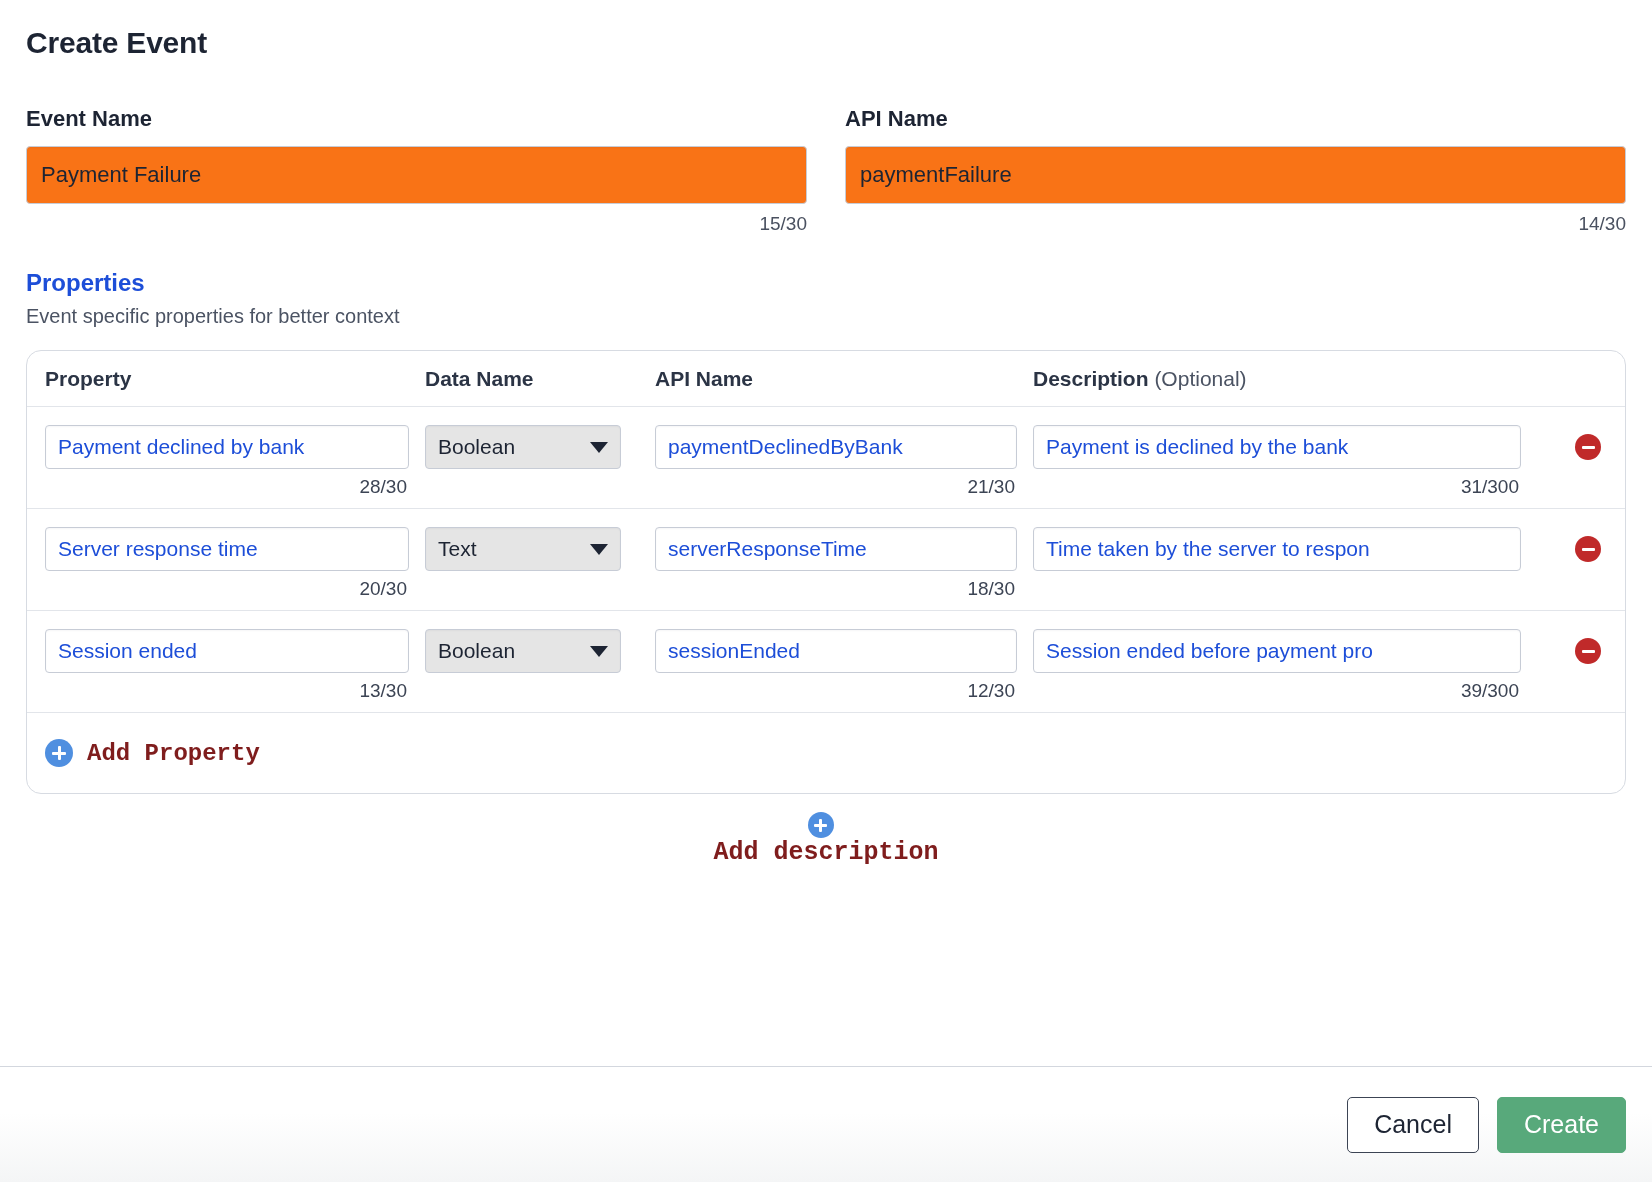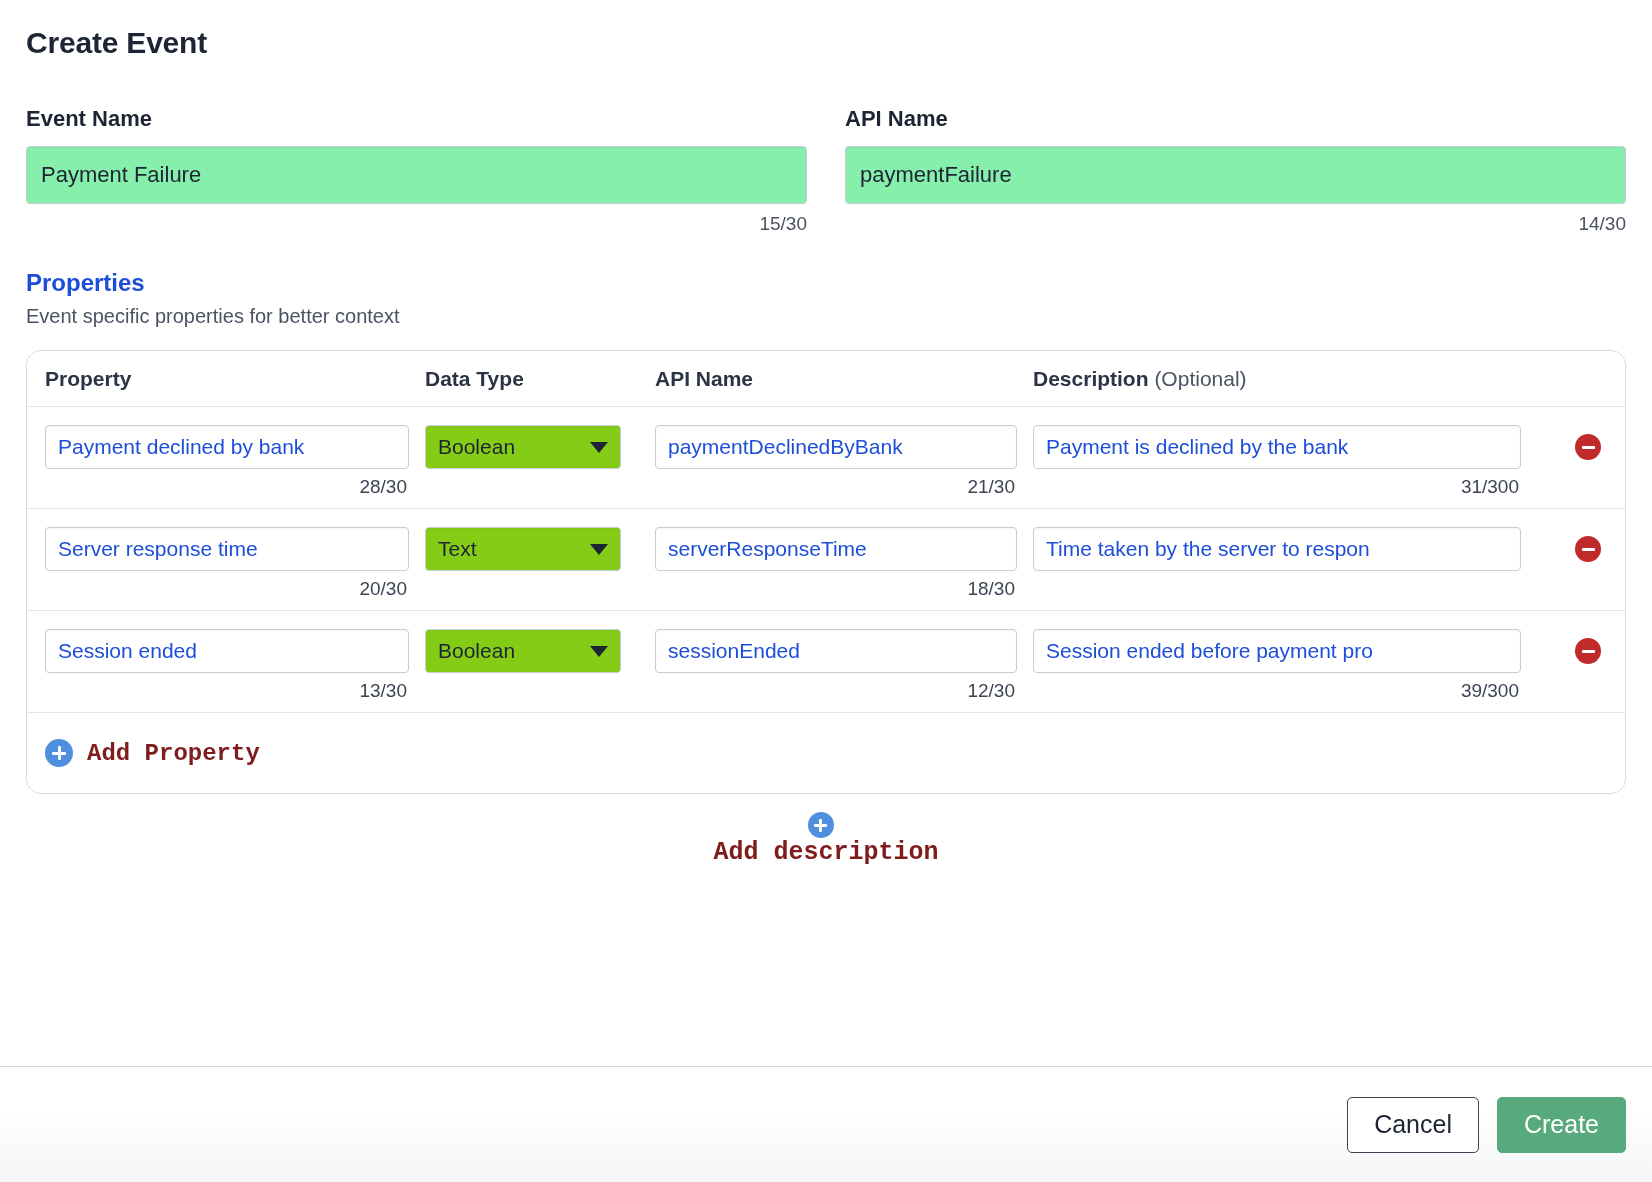--- a/index.html
+++ b/index.html
@@ -52,21 +52,21 @@
     font-weight: bold;
     color: #1d2433;
     margin-bottom: 14px;
   }
   .text-input {
     display: block;
     width: 100%;
     height: 58px;
     border: 1px solid #c7ccd6;
     border-radius: 4px;
-    background: #86efac;
+    background: #f97316;
     padding: 0 14px;
     font-size: 22px;
     font-family: "Liberation Sans", sans-serif;
     color: #1d2433;
     box-shadow: inset 0 1px 2px rgba(16,24,40,.05);
   }
   .counter {
     text-align: right;
     font-size: 19px;
     color: #4a5160;
@@ -141,21 +141,21 @@
   .select-wrap {
     position: relative;
     width: 196px;
     height: 44px;
   }
   .select-box {
     width: 100%;
     height: 44px;
     border: 1px solid #c7ccd6;
     border-radius: 4px;
-    background: #84cc16;
+    background: #e5e5e5;
     display: flex;
     align-items: center;
     padding: 0 12px;
     font-size: 21px;
     color: #1d2433;
     box-shadow: inset 0 1px 2px rgba(16,24,40,.04);
   }
   .select-caret {
     margin-left: auto;
     width: 0; height: 0;
@@ -284,21 +284,21 @@
 
     </div>
 
     <div class="section-title">Properties</div>
     <div class="section-sub">Event specific properties for better context</div>
 
     <div class="props-card">
 
       <div class="props-head">
         <div class="col col-prop">Property</div>
-        <div class="col col-type">Data Type</div>
+        <div class="col col-type">Data Name</div>
         <div class="col col-api">API Name</div>
         <div class="col col-desc">
           <span>Description</span>
           <span class="optional">(Optional)</span>
         </div>
         <div class="col col-del"></div>
       </div>
 
       <div class="prop-row">
         <div class="cell col-prop">

